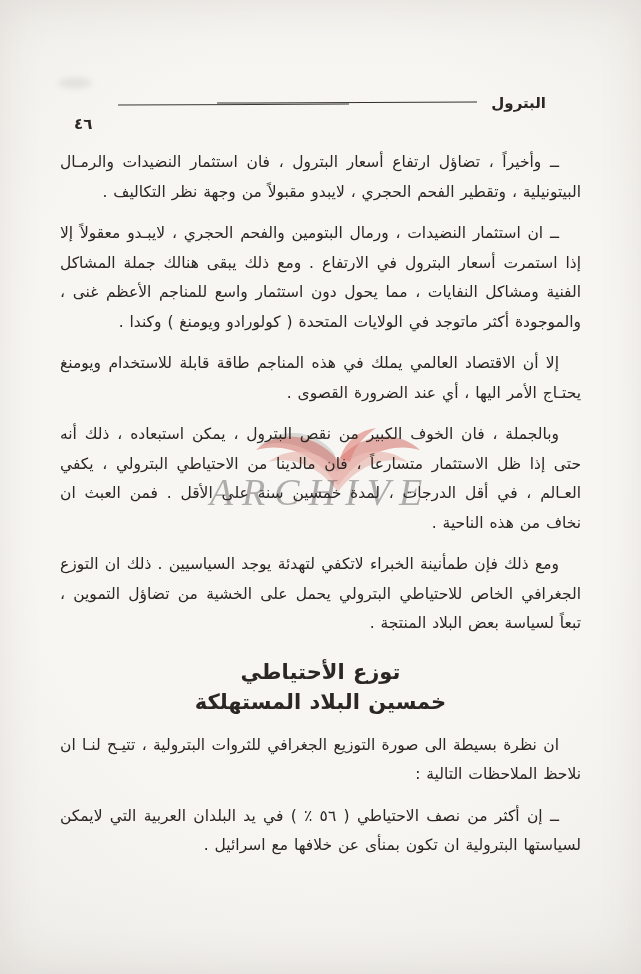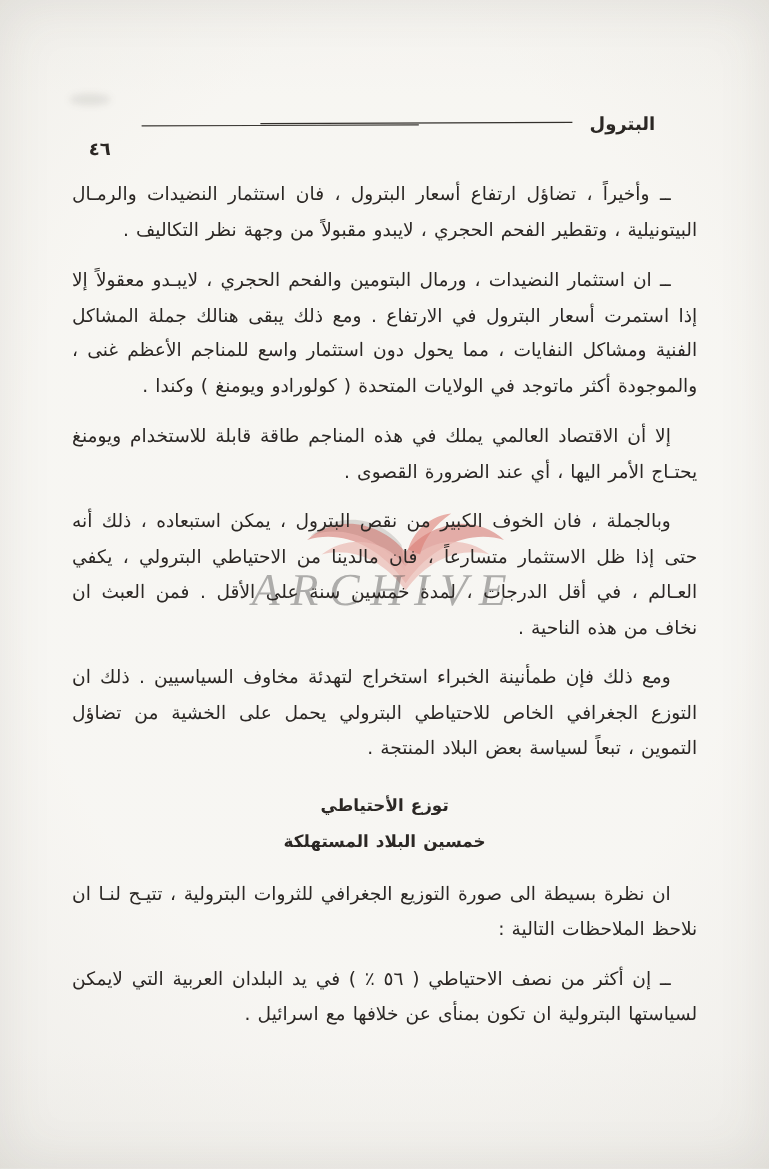--- a/index.html
+++ b/index.html
@@ -54,21 +54,21 @@
     font-size: 15.5px;
     line-height: 29.5px;
     word-spacing: 1px;
   }
   .content p {
     text-indent: 22px;
     margin-bottom: 12px;
   }
   .section-heading {
     text-align: left; text-align-last: center;
-    font-weight: bold; font-size: 14px;
+    font-weight: bold; font-size: 21px;
     line-height: 30px;
     margin: 18px 0 14px 0;
     text-indent: 0;
   }
   .section-heading div { text-indent: 0; }
 
   
   .watermark { position: absolute; pointer-events: none; }
   .wm-logo { left: 248px; top: 414px; width: 180px; height: 92px; opacity: 0.85; }
   .wm-text {
@@ -106,21 +106,21 @@
 
   <path d="M92,44 C98,26 112,16 128,14 C114,24 106,34 102,48 Z" fill="#d96a60" opacity="0.6"></path>
 </svg>
 <div class="watermark wm-text">ARCHIVE</div>
 
 <div class="content">
   <p>ــ وأخيراً ، تضاؤل ارتفاع أسعار البترول ، فان استثمار النضيدات والرمـال البيتونيلية ، وتقطير الفحم الحجري ، لايبدو مقبولاً من وجهة نظر التكاليف .</p>
   <p>ــ ان استثمار النضيدات ، ورمال البتومين والفحم الحجري ، لايبـدو معقولاً إلا إذا استمرت أسعار البترول في الارتفاع . ومع ذلك يبقى هنالك جملة المشاكل الفنية ومشاكل النفايات ، مما يحول دون استثمار واسع للمناجم الأعظم غنى ، والموجودة أكثر ماتوجد في الولايات المتحدة ( كولورادو ويومنغ ) وكندا .</p>
   <p>إلا أن الاقتصاد العالمي يملك في هذه المناجم طاقة قابلة للاستخدام ويومنغ يحتـاج الأمر اليها ، أي عند الضرورة القصوى .</p>
   <p>وبالجملة ، فان الخوف الكبير من نقص البترول ، يمكن استبعاده ، ذلك أنه حتى إذا ظل الاستثمار متسارعاً ، فان مالدينا من الاحتياطي البترولي ، يكفي العـالم ، في أقل الدرجات ، لمدة خمسين سنة على الأقل . فمن العبث ان نخاف من هذه الناحية .</p>
-  <p>ومع ذلك فإن طمأنينة الخبراء استخراج لتهدئة مخاوف السياسيين . ذلك ان التوزع الجغرافي الخاص للاحتياطي البترولي يحمل على الخشية من تضاؤل التموين ، تبعاً لسياسة بعض البلاد المنتجة .</p>
+  <p>ومع ذلك فإن طمأنينة الخبراء لاتكفي لتهدئة يوجد السياسيين . ذلك ان التوزع الجغرافي الخاص للاحتياطي البترولي يحمل على الخشية من تضاؤل التموين ، تبعاً لسياسة بعض البلاد المنتجة .</p>
 
   <div class="section-heading">
     <div>توزع الأحتياطي</div>
     <div>خمسين البلاد المستهلكة</div>
   </div>
 
   <p>ان نظرة بسيطة الى صورة التوزيع الجغرافي للثروات البترولية ، تتيـح لنـا ان نلاحظ الملاحظات التالية :</p>
   <p>ــ إن أكثر من نصف الاحتياطي ( ٥٦ ٪ ) في يد البلدان العربية التي لايمكن لسياستها البترولية ان تكون بمنأى عن خلافها مع اسرائيل .</p>
 </div>
 

